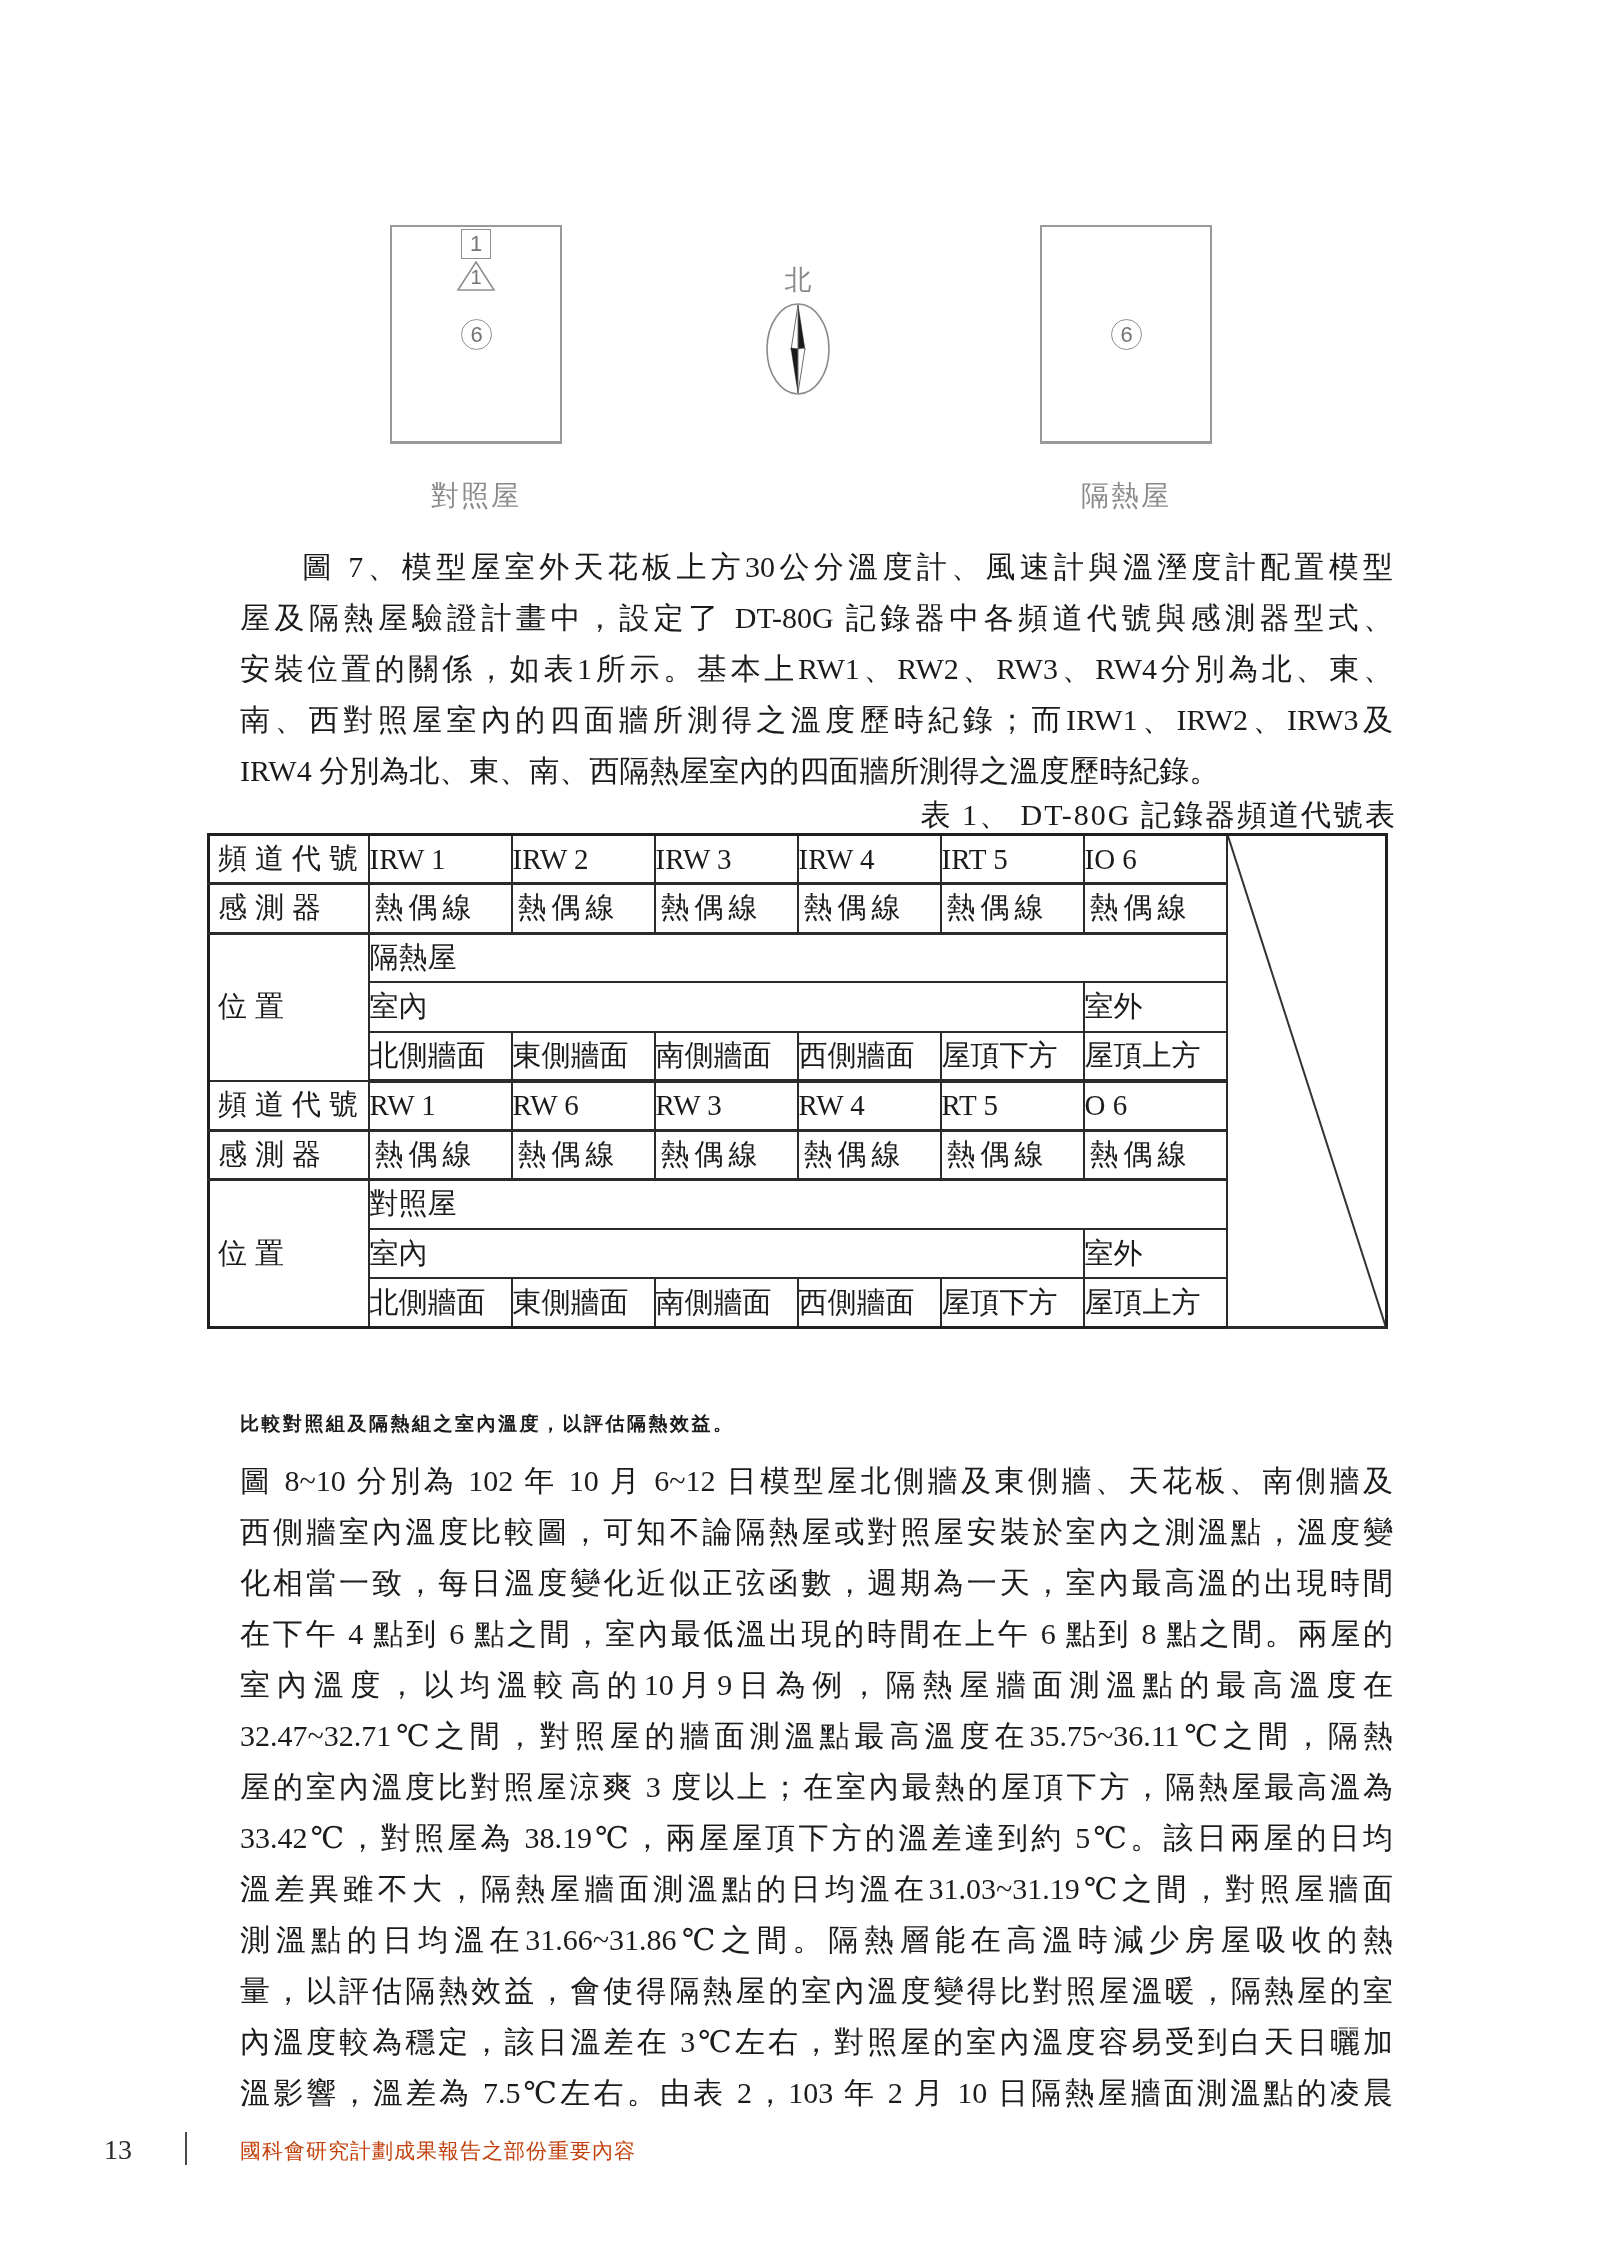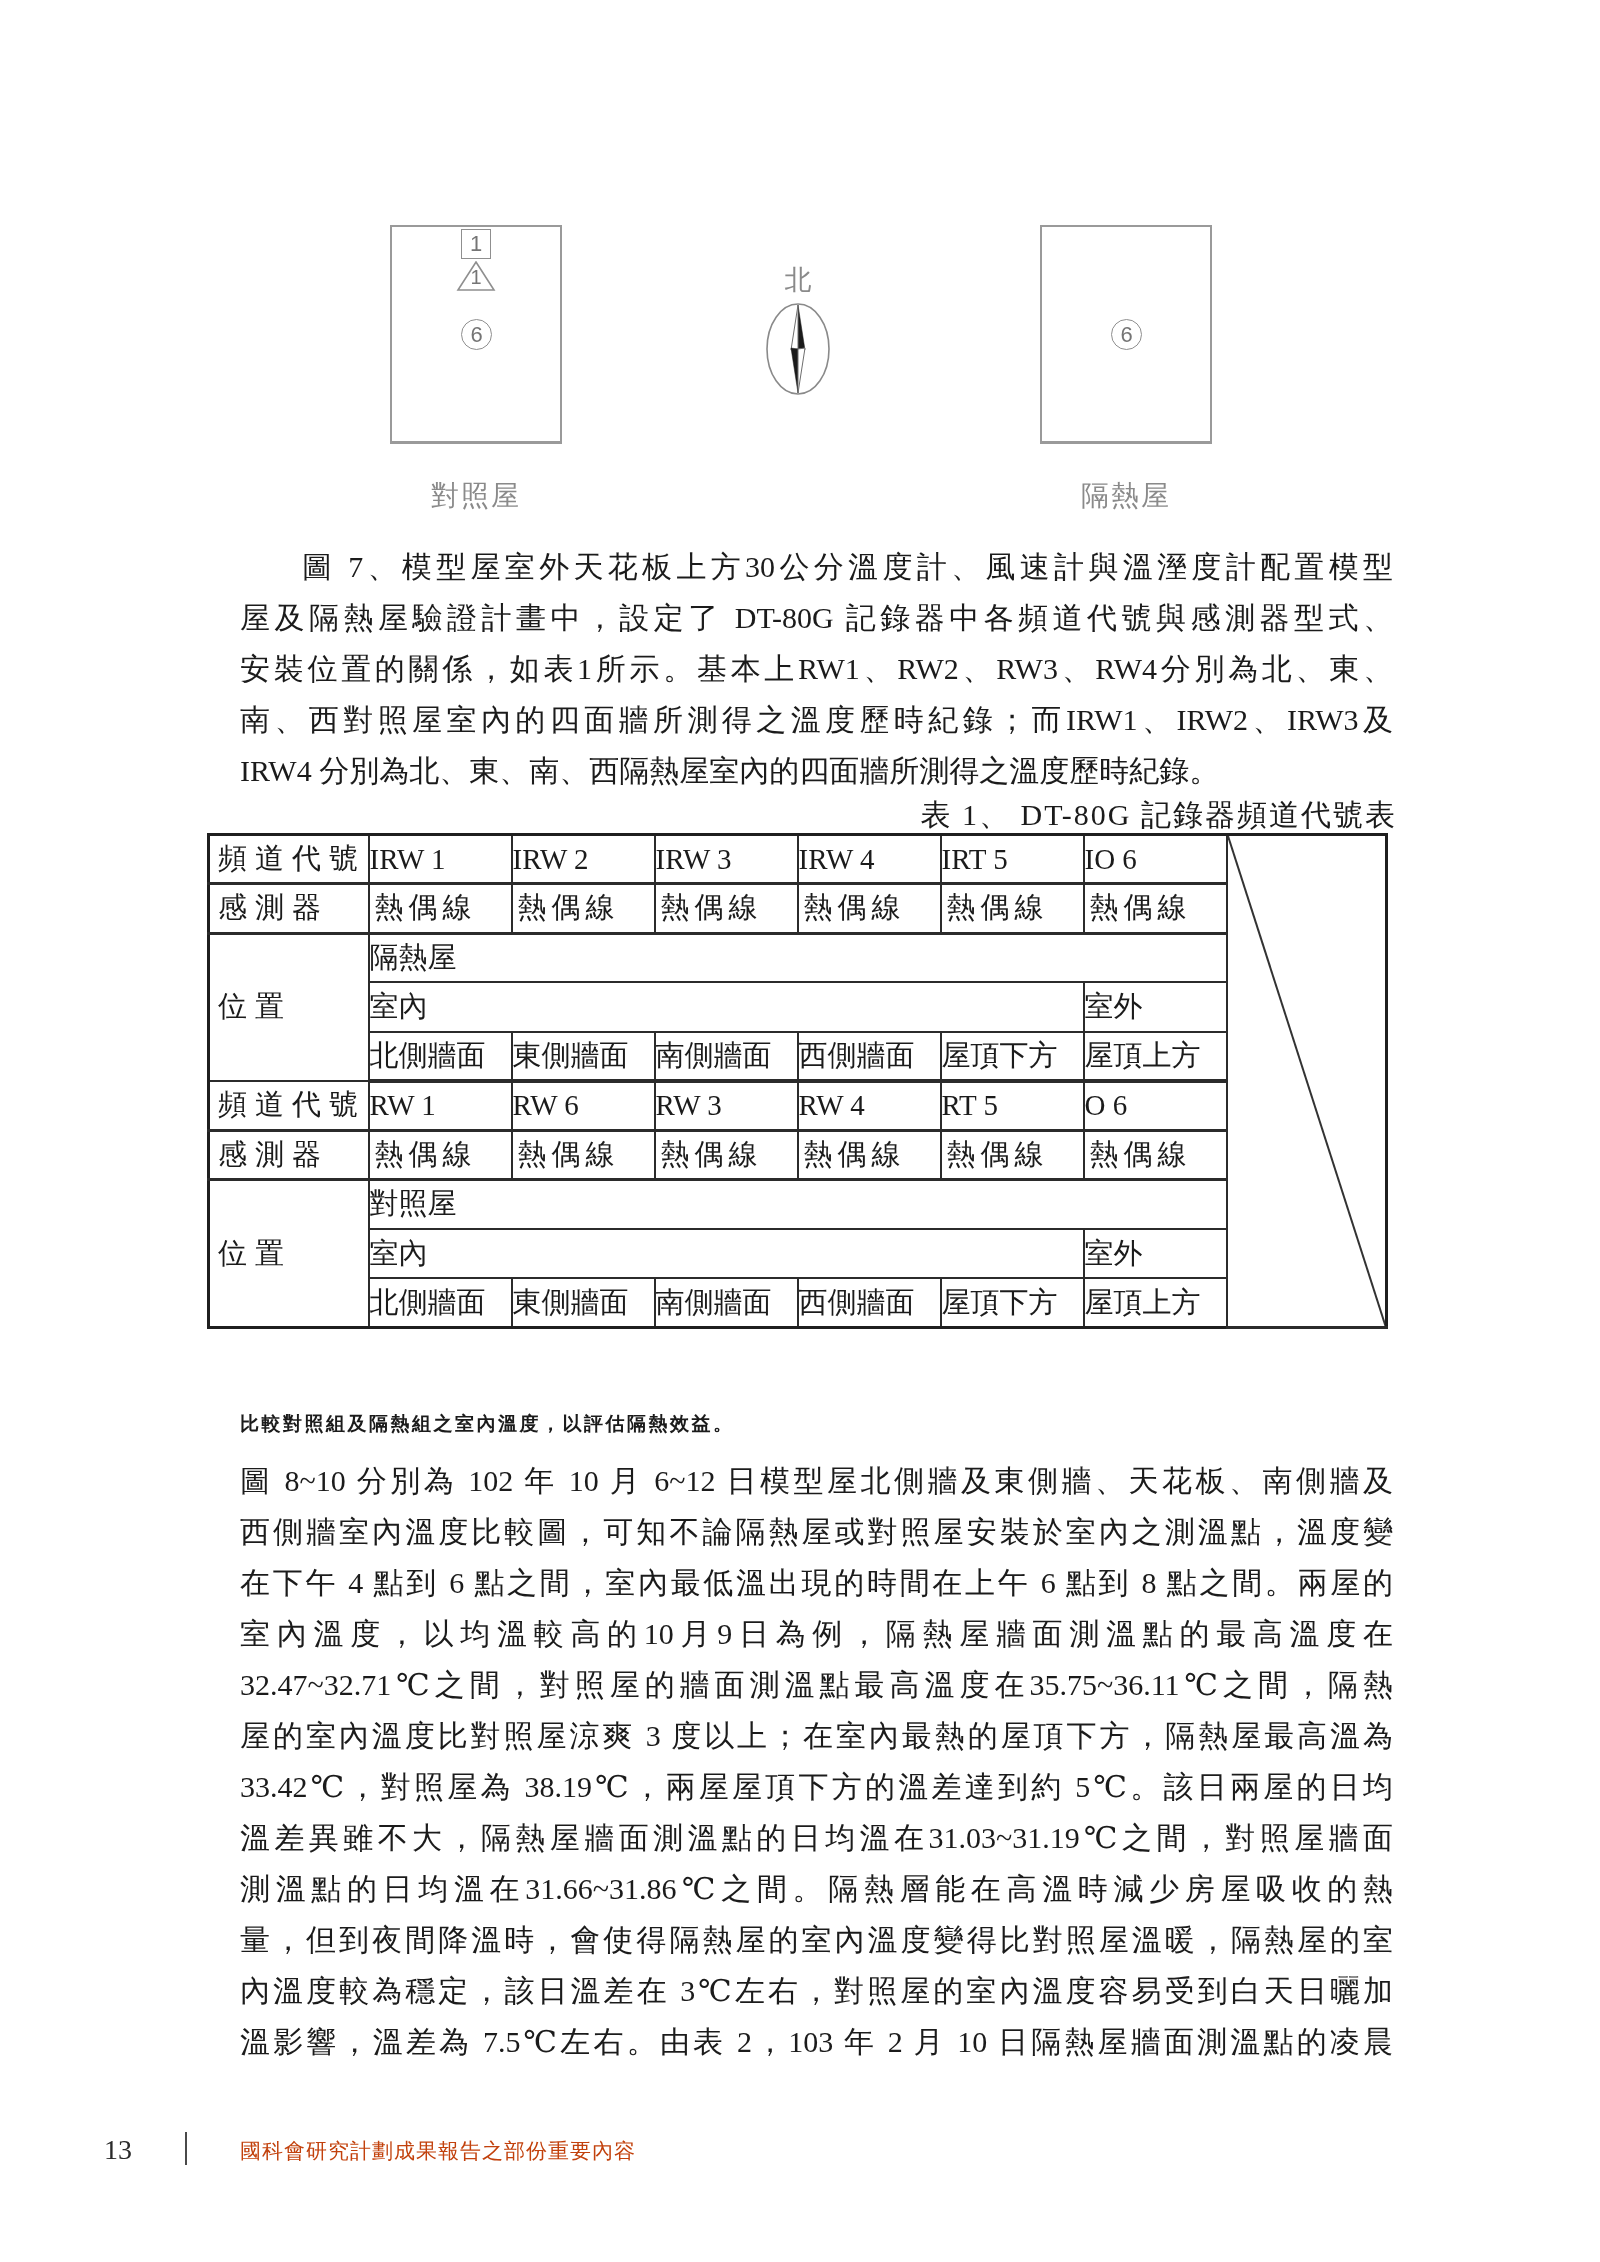--- a/index.html
+++ b/index.html
@@ -220,28 +220,29 @@
         <td>屋頂上方</td>
       </tr>
     </tbody>
   </table>
 
   <div class="body-heading">比較對照組及隔熱組之室內溫度，以評估隔熱效益。</div>
 
   <div class="body-para">
     <div class="line">圖 8~10 分別為 102 年 10 月 6~12 日模型屋北側牆及東側牆、天花板、南側牆及</div>
     <div class="line">西側牆室內溫度比較圖，可知不論隔熱屋或對照屋安裝於室內之測溫點，溫度變</div>
+    <div class="line">化相當一致，每日溫度變化近似正弦函數，週期為一天，室內最高溫的出現時間</div>
     <div class="line">在下午 4 點到 6 點之間，室內最低溫出現的時間在上午 6 點到 8 點之間。兩屋的</div>
     <div class="line">室內溫度，以均溫較高的10月9日為例，隔熱屋牆面測溫點的最高溫度在</div>
     <div class="line">32.47~32.71℃之間，對照屋的牆面測溫點最高溫度在35.75~36.11℃之間，隔熱</div>
     <div class="line">屋的室內溫度比對照屋涼爽 3 度以上；在室內最熱的屋頂下方，隔熱屋最高溫為</div>
     <div class="line">33.42℃，對照屋為 38.19℃，兩屋屋頂下方的溫差達到約 5℃。該日兩屋的日均</div>
     <div class="line">溫差異雖不大，隔熱屋牆面測溫點的日均溫在31.03~31.19℃之間，對照屋牆面</div>
     <div class="line">測溫點的日均溫在31.66~31.86℃之間。隔熱層能在高溫時減少房屋吸收的熱</div>
-    <div class="line">量，但到夜間降溫時，會使得隔熱屋的室內溫度變得比對照屋溫暖，隔熱屋的室</div>
+    <div class="line">量，以評估隔熱效益，會使得隔熱屋的室內溫度變得比對照屋溫暖，隔熱屋的室</div>
     <div class="line">內溫度較為穩定，該日溫差在 3℃左右，對照屋的室內溫度容易受到白天日曬加</div>
     <div class="line">溫影響，溫差為 7.5℃左右。由表 2，103 年 2 月 10 日隔熱屋牆面測溫點的凌晨</div>
   </div>
 
   <div class="footer">
     <span class="page-number">13</span>
     <span class="footer-bar"></span>
     <span class="footer-text">國科會研究計劃成果報告之部份重要內容</span>
   </div>
 

